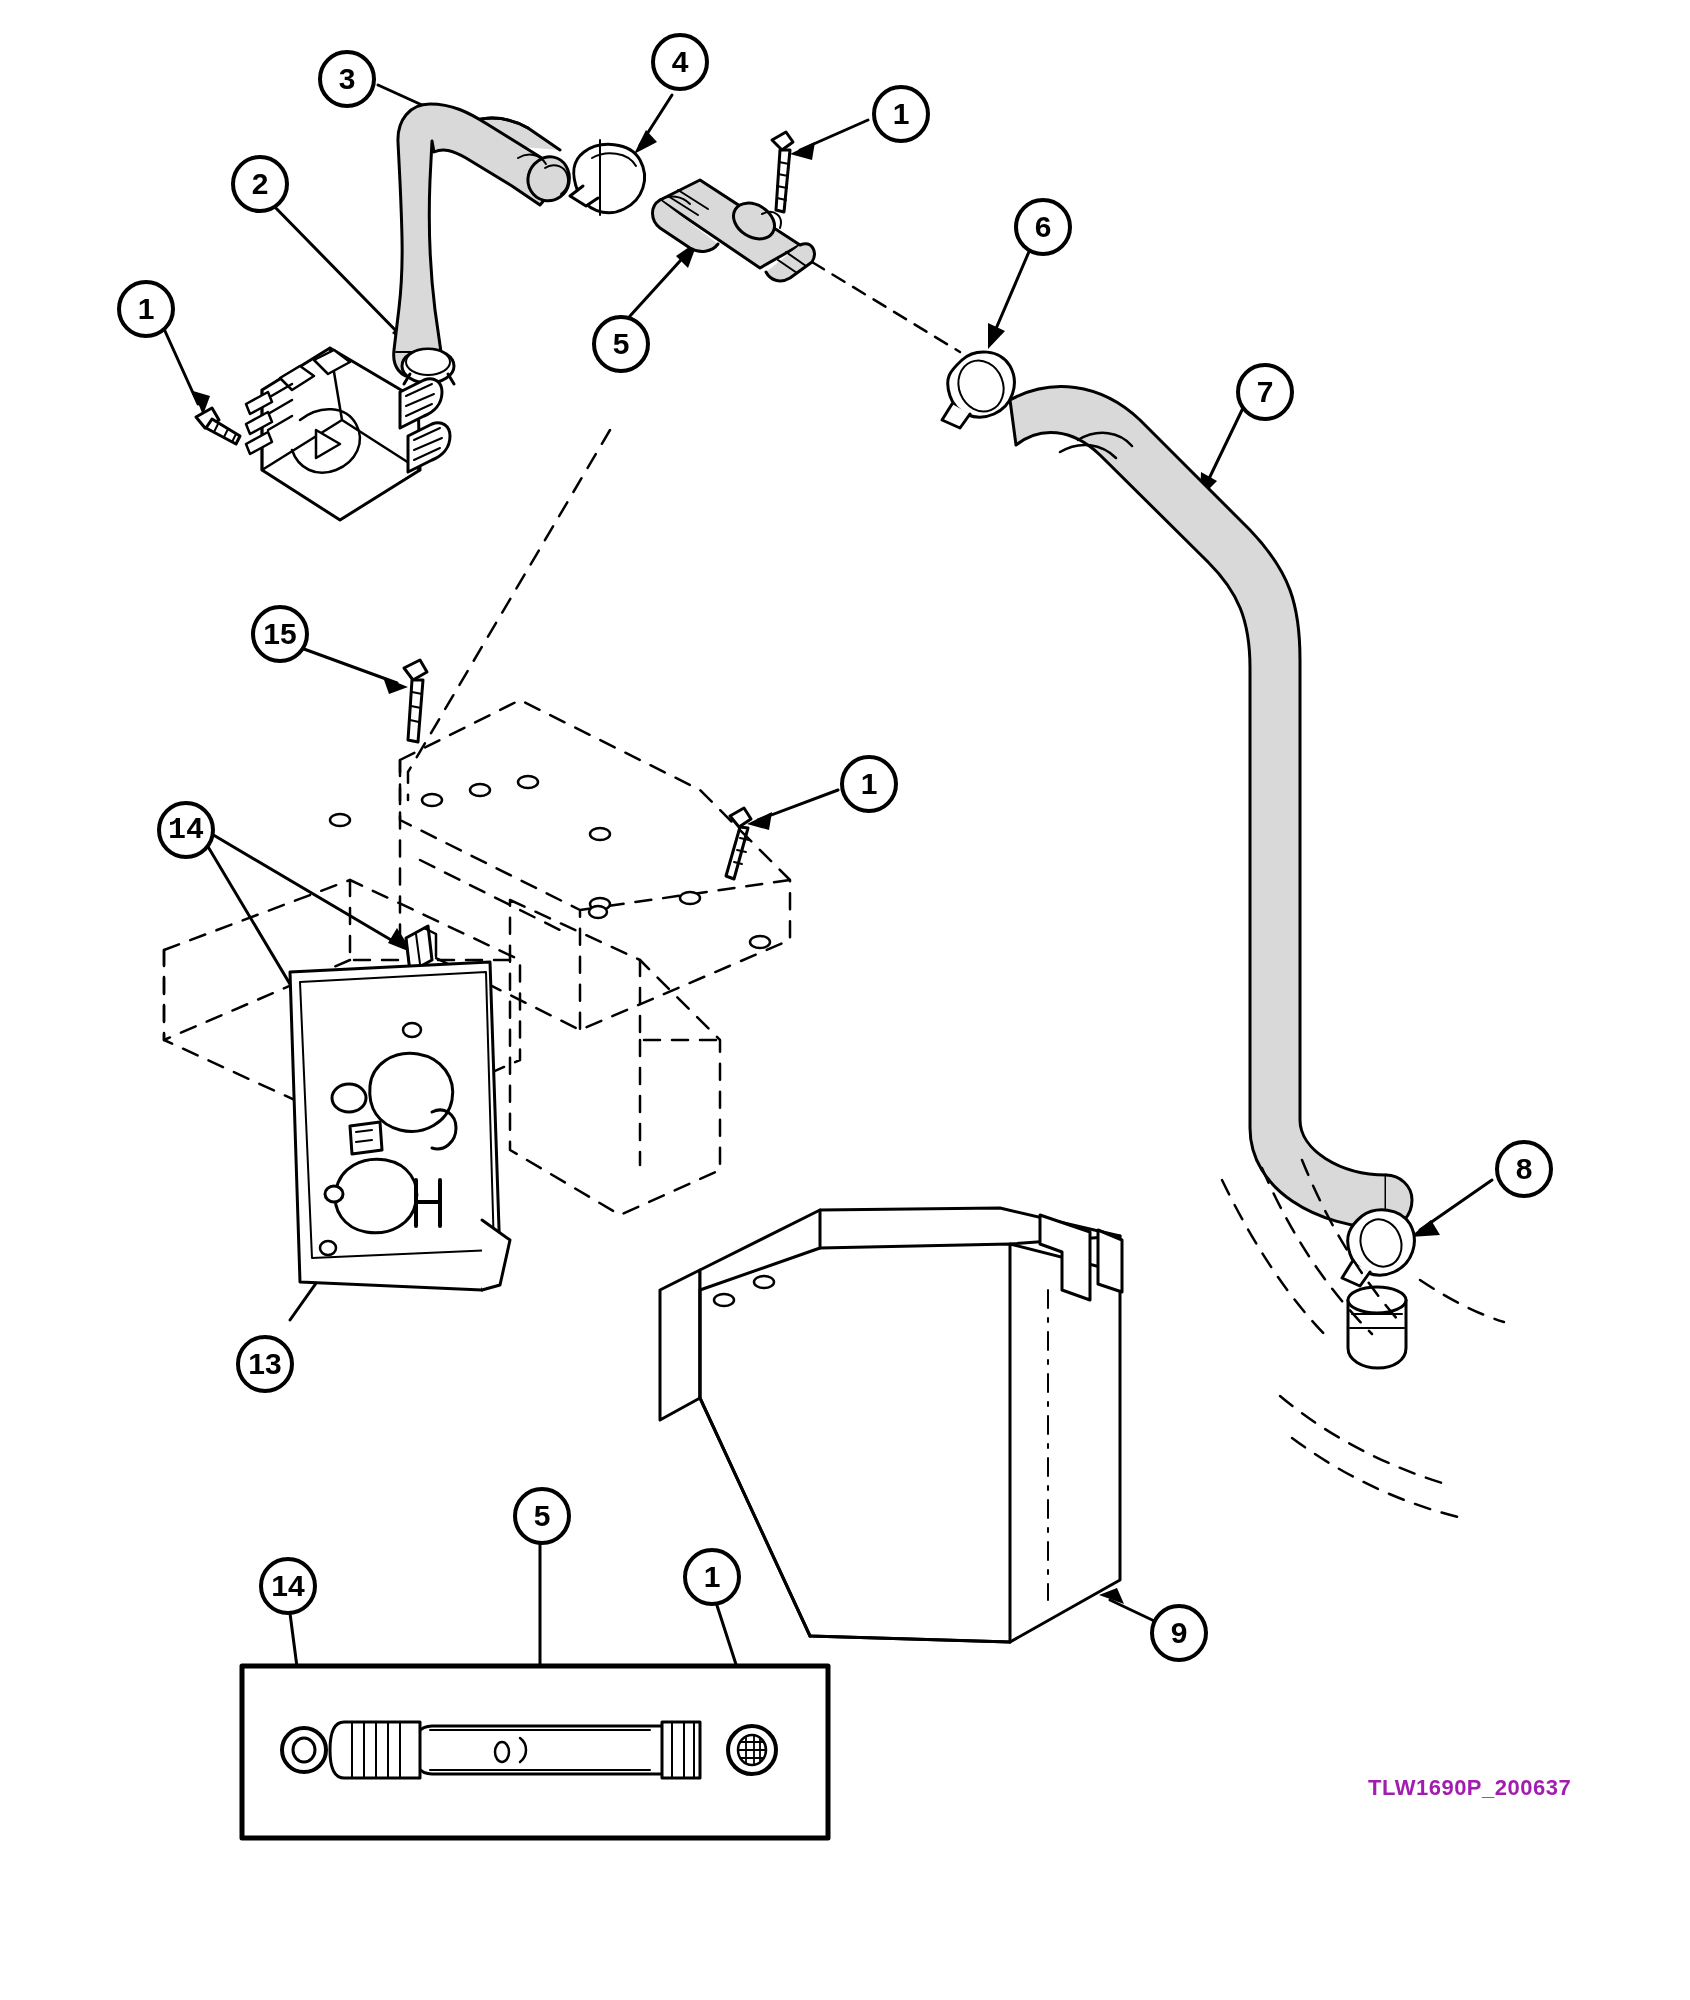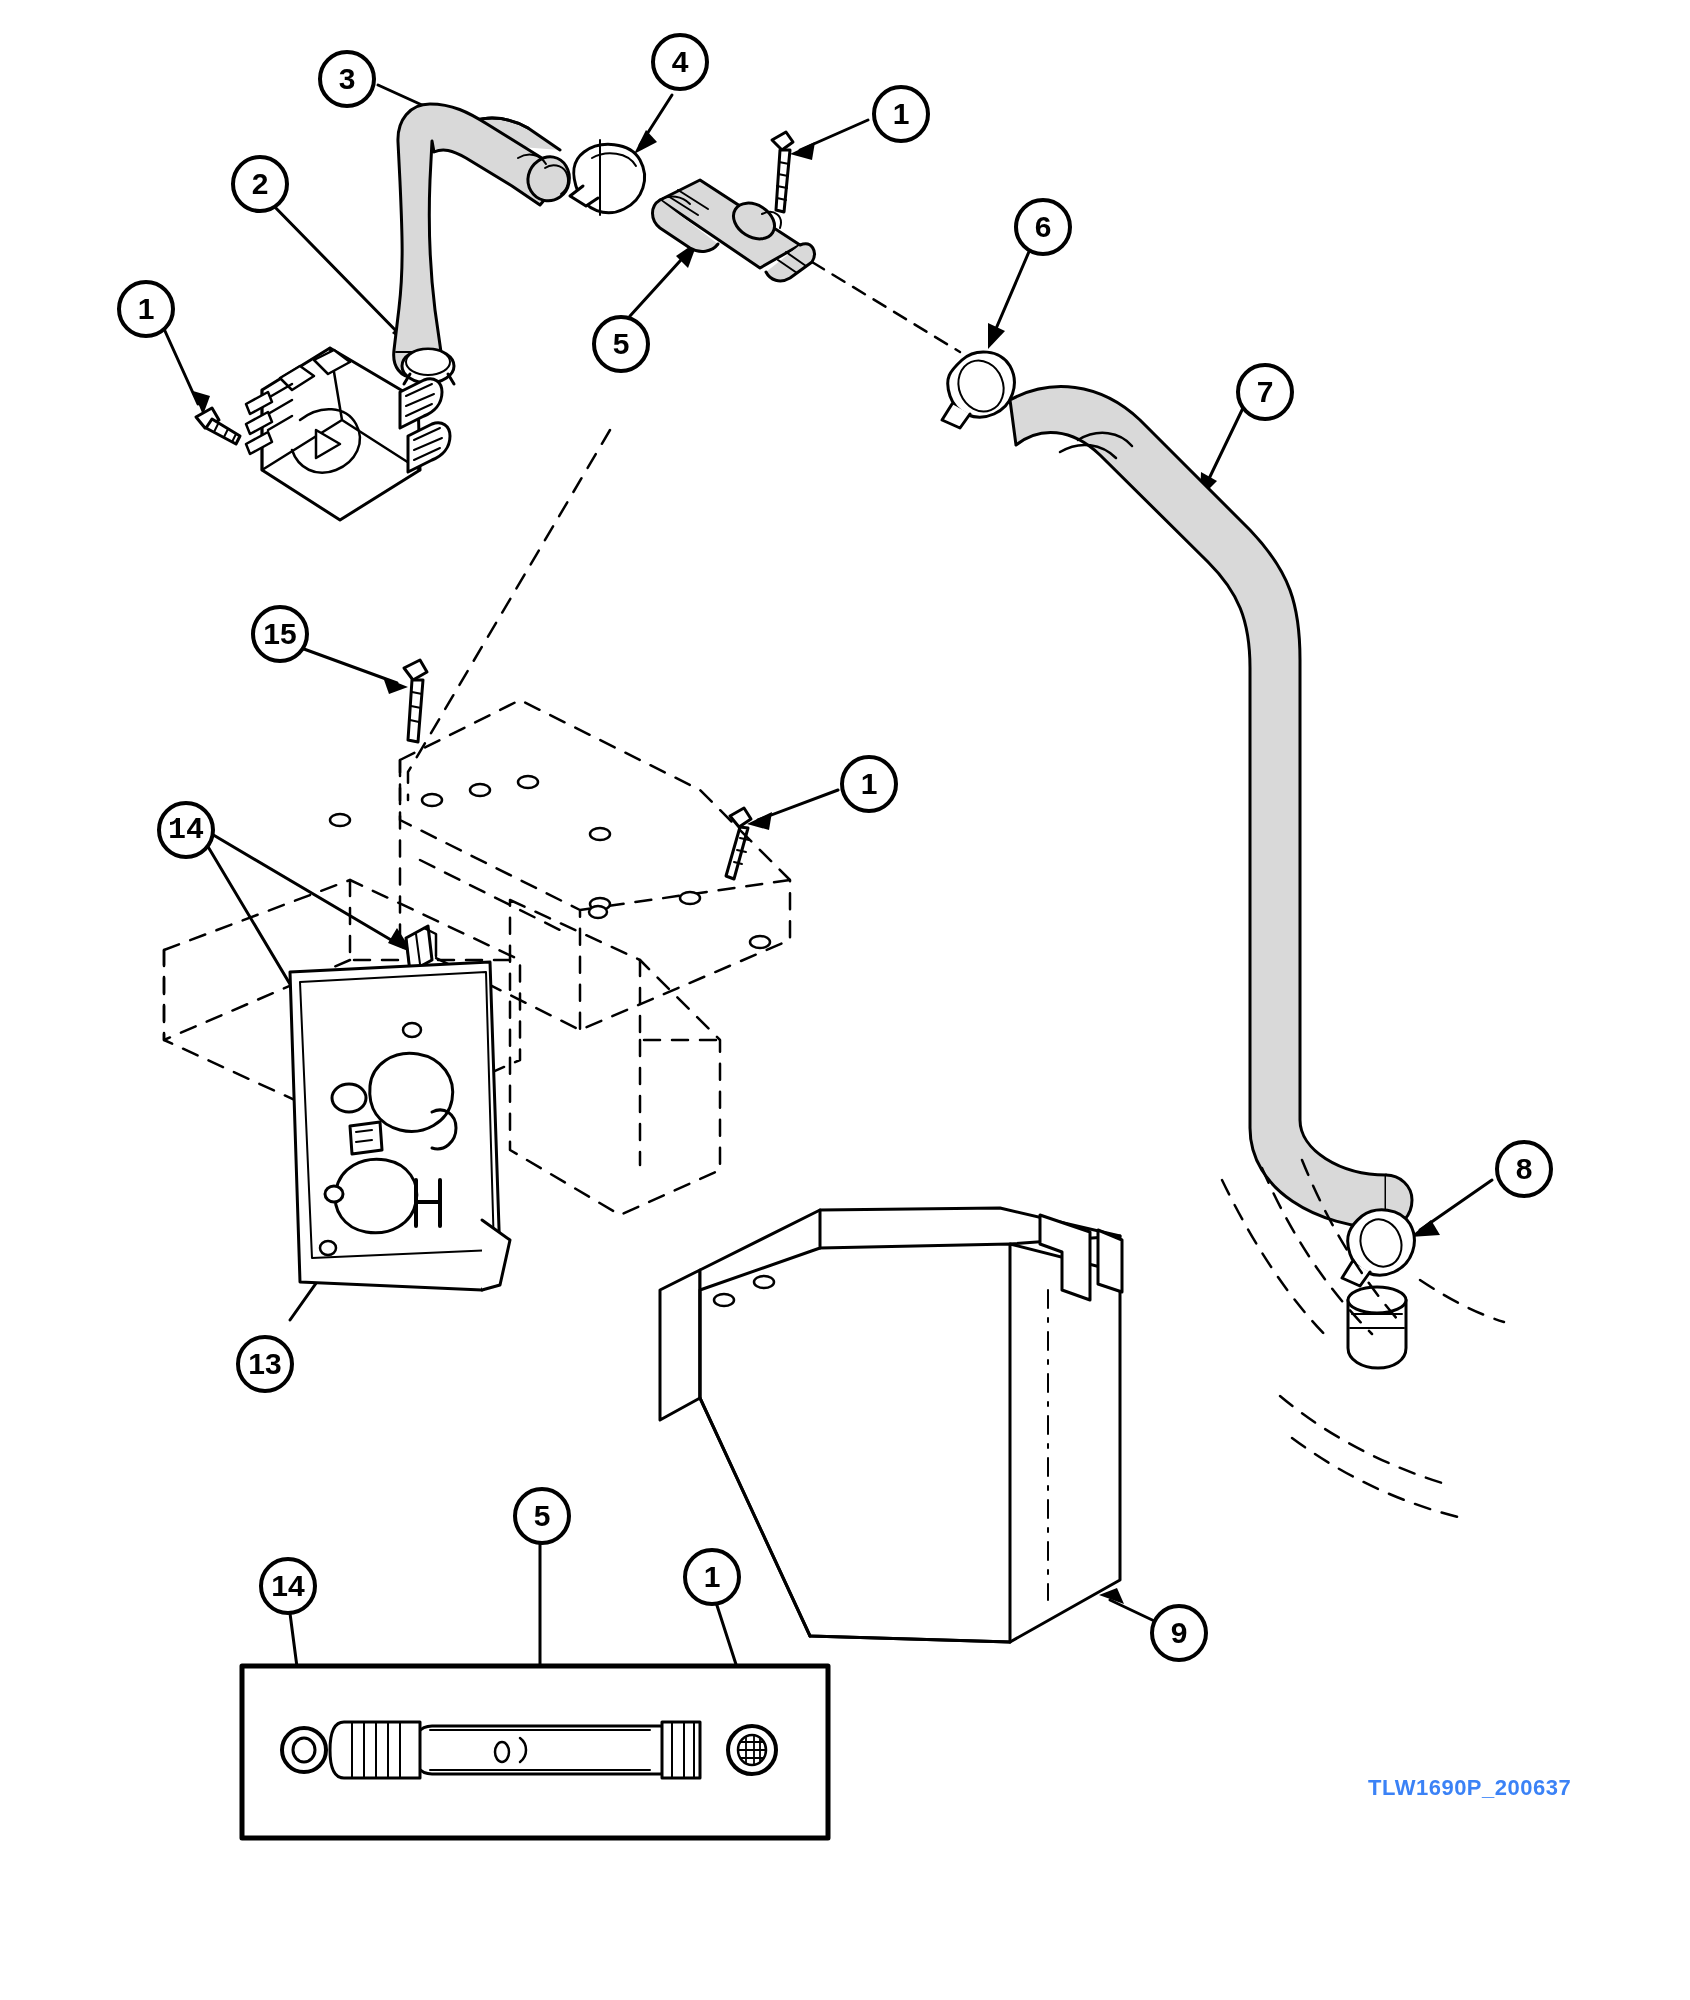--- a/index.html
+++ b/index.html
@@ -41,21 +41,21 @@
     font-family: "Liberation Sans", sans-serif;
     z-index: 5;
   }
   #figure-code {
     position: absolute;
     left: 1368px;
     top: 1775px;
     font-size: 22px;
     font-weight: bold;
     letter-spacing: 0.5px;
-    color: #3b82f6;
+    color: #a21caf;
     font-family: "Liberation Sans", sans-serif;
     z-index: 5;
   }
 </style>
 </head>
 <body>
 
 <div id="page">
 
   <svg id="diagram-svg" viewBox="0 0 1690 2000" xmlns="http://www.w3.org/2000/svg">

